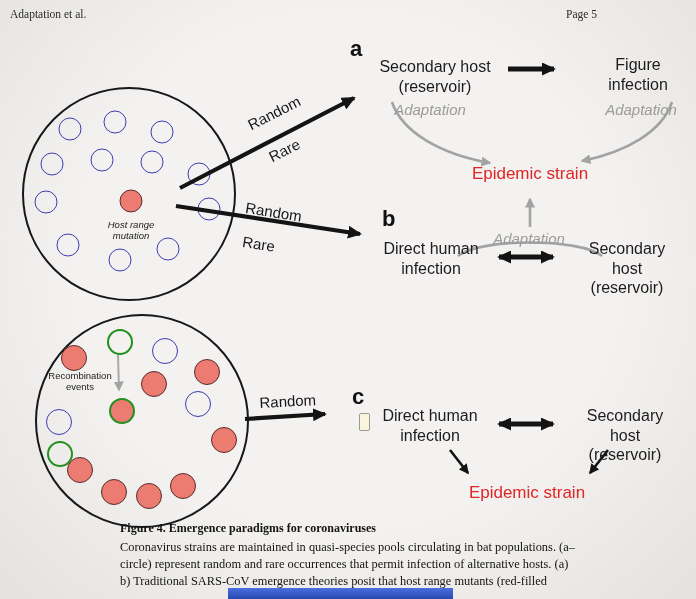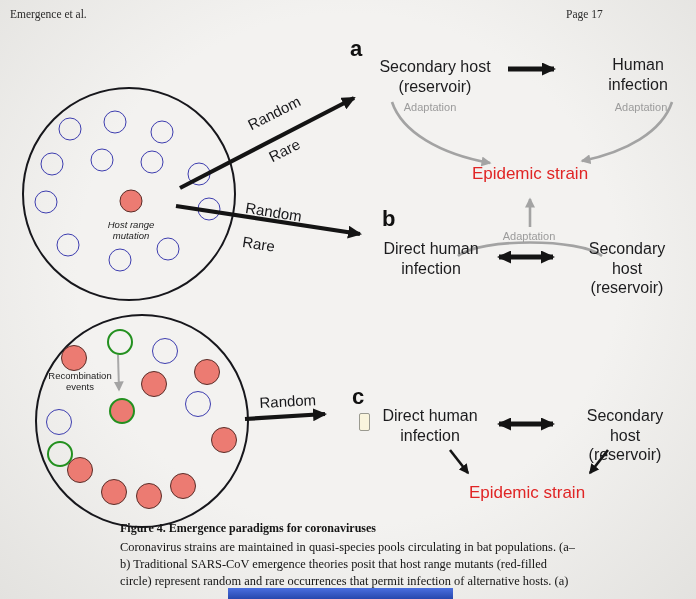--- a/index.html
+++ b/index.html
@@ -23,42 +23,42 @@
   .pool-circle.green-red{border:2.4px solid #23901f;background:#ec7b72;}
   .pool-label{position:absolute;text-align:center;font-size:9.5px;line-height:1.18;color:#222;
               transform:translateX(-50%);white-space:pre-line;}
   #host-range-label{left:107px;top:130px;}
   #recomb-label{left:43px;top:54px;}
   #generalists-label{left:126px;top:118px;}
 
   .node{position:absolute;transform:translateX(-50%);text-align:center;font-size:16px;line-height:1.22;
         color:#1c1c1e;white-space:pre-line;}
   .sec-label{position:absolute;font-size:22px;font-weight:bold;color:#111;}
-  .adapt{position:absolute;transform:translateX(-50%);font-size:11px;color:#9b9b9b;}
+  .adapt{position:absolute;transform:translateX(-50%);font-size:15px;color:#9b9b9b;font-style:italic;}
   .epidemic{position:absolute;transform:translateX(-50%);font-size:17px;color:#e02525;white-space:nowrap;}
   .rot{position:absolute;font-size:15px;color:#17171a;transform-origin:left top;white-space:nowrap;}
 
   svg#arrows{position:absolute;left:0;top:0;}
 
   #caption{position:absolute;left:120px;top:521px;width:490px;color:#141414;}
   #caption .cap-title{font-size:12px;font-weight:bold;margin-bottom:3px;}
   #caption .cap-line{font-size:12.4px;line-height:17.2px;white-space:nowrap;}
 
   #cursor-artifact{position:absolute;left:359px;top:413px;width:9px;height:16px;background:#faf5dd;
                    border:1px solid #9a9a90;border-radius:2px;}
   #blue-bar{position:absolute;left:228px;top:588px;width:225px;height:11px;
             background:linear-gradient(#4a6fe0,#2747ad);}
 </style>
 </head>
 <body>
 
 <div id="page">
 
-  <div class="hdr serif" id="hdr-author">Emergence et al.</div>
-  <div class="hdr serif" id="hdr-page">Page 17</div>
+  <div class="hdr serif" id="hdr-author">Adaptation et al.</div>
+  <div class="hdr serif" id="hdr-page">Page 5</div>
 
   <div class="pool" id="pool-top">
     <div class="pool-label" id="host-range-label">Host range
 mutation</div>
   <span class="pool-circle blue" style="left: 46px; top: 40px;"></span>
       <span class="pool-circle blue" style="left: 91px; top: 33px;"></span>
       <span class="pool-circle blue" style="left: 138px; top: 43px;"></span>
       <span class="pool-circle blue" style="left: 28px; top: 75px;"></span>
       <span class="pool-circle blue" style="left: 78px; top: 71px;"></span>
       <span class="pool-circle blue" style="left: 128px; top: 73px;"></span>
@@ -125,21 +125,21 @@
 
   <div class="rot" style="left:245px;top:118px;transform:rotate(-27deg);">Random</div>
   <div class="rot" style="left:266px;top:150px;transform:rotate(-27deg);">Rare</div>
   <div class="rot" style="left:247px;top:199px;transform:rotate(9deg);">Random</div>
   <div class="rot" style="left:244px;top:233px;transform:rotate(9deg);">Rare</div>
   <div class="rot" style="left:259px;top:394px;transform:rotate(-3deg);">Random</div>
 
   <div class="sec-label" style="left:350px;top:36px;">a</div>
   <div class="node" style="left:435px;top:57px;">Secondary host
 (reservoir)</div>
-  <div class="node" style="left:638px;top:55px;">Human
+  <div class="node" style="left:638px;top:55px;">Figure
 infection</div>
   <div class="adapt" style="left:430px;top:101px;">Adaptation</div>
   <div class="adapt" style="left:641px;top:101px;">Adaptation</div>
   <div class="epidemic" style="left:530px;top:164px;">Epidemic strain</div>
 
   <div class="sec-label" style="left:382px;top:206px;">b</div>
   <div class="node" style="left:431px;top:239px;">Direct human
 infection</div>
   <div class="node" style="left:627px;top:239px;">Secondary host
 (reservoir)</div>
@@ -149,19 +149,19 @@
   <div id="cursor-artifact"></div>
   <div class="node" style="left:430px;top:406px;">Direct human
 infection</div>
   <div class="node" style="left:625px;top:406px;">Secondary host
 (reservoir)</div>
   <div class="epidemic" style="left:527px;top:483px;">Epidemic strain</div>
 
   <div id="caption" class="serif">
     <div class="cap-title">Figure 4. Emergence paradigms for coronaviruses</div>
     <div class="cap-line">Coronavirus strains are maintained in quasi-species pools circulating in bat populations. (a–</div>
+    <div class="cap-line">circle) represent random and rare occurrences that permit infection of alternative hosts. (a)</div>
     <div class="cap-line">b) Traditional SARS-CoV emergence theories posit that host range mutants (red-filled</div>
-    <div class="cap-line">circle) represent random and rare occurrences that permit infection of alternative hosts. (a)</div>
   </div>
 
   <div id="blue-bar"></div>
 
 </div>
 
 </body></html>

